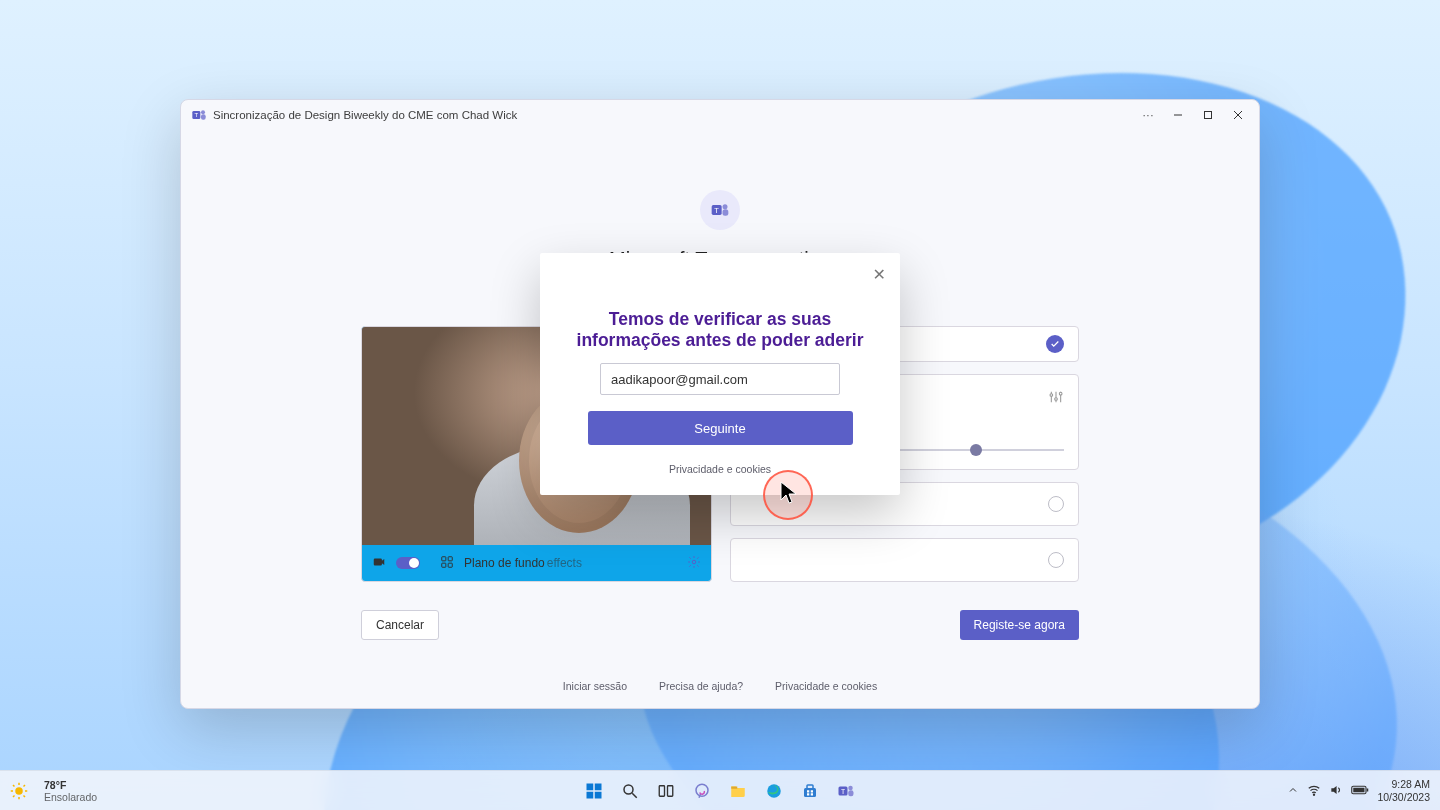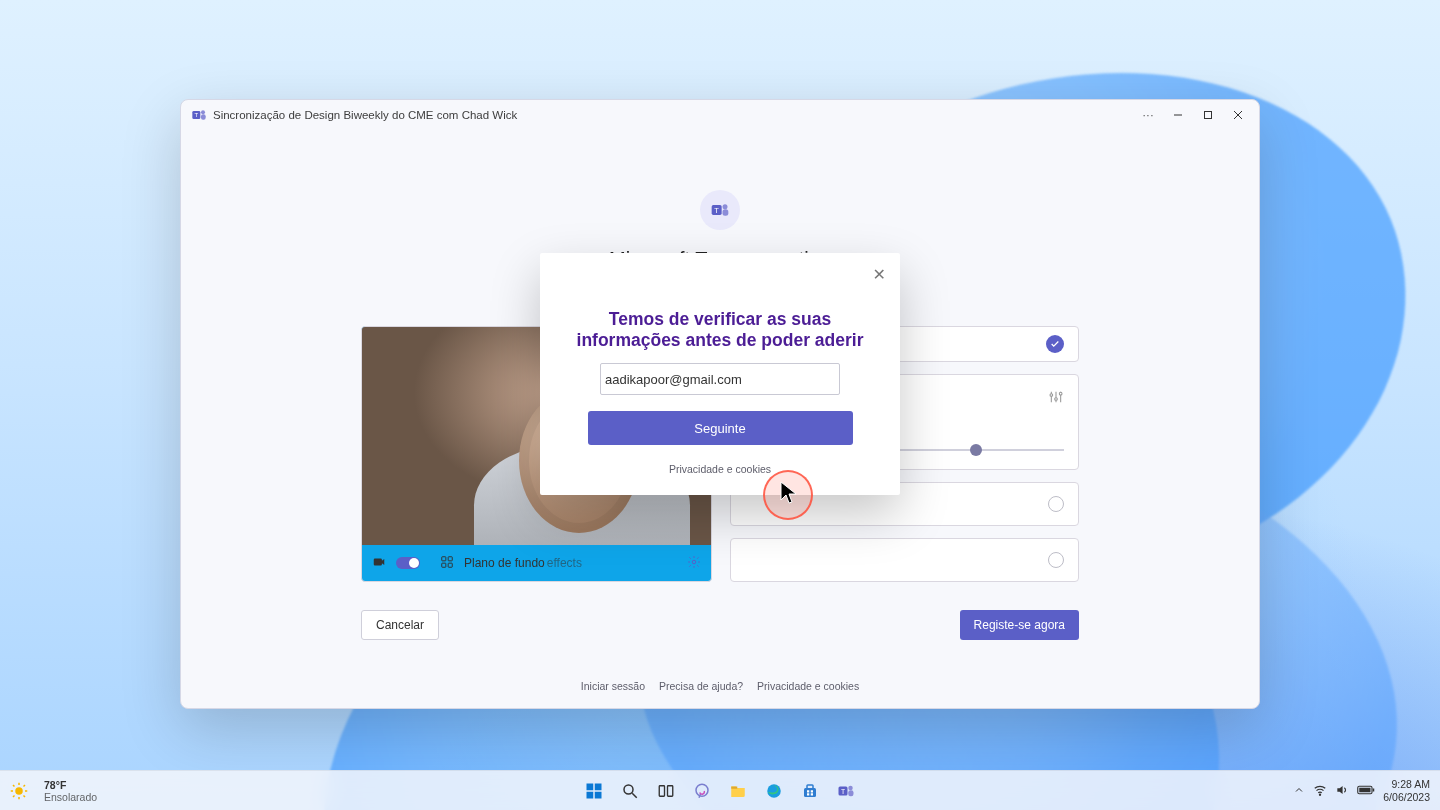--- a/index.html
+++ b/index.html
@@ -120,42 +120,42 @@
   .slider-line { position: absolute; left: 14px; right: 14px; bottom: 18px; height: 2px; background: #d0d0dc; }
   .slider-dot  { position: absolute; right: 96px; bottom: 13px; width: 12px; height: 12px; border-radius: 50%; background: #7a7aa3; }
   .adjust-icon { position: absolute; right: 14px; top: 14px; opacity: .6; }
   .action-row { position: absolute; left: 180px; right: 180px; top: 480px; display: flex; justify-content: space-between; gap: 10px; }
   .btn { height: 30px; border-radius: 3px; font-size: 12px; padding: 0 14px; display: flex; align-items: center; cursor: pointer; }
   .btn-secondary { background: #fff; border: 1px solid #cfcfda; color: #333; }
   .btn-primary { background: var(--teams-purple); color: #fff; }
 
   .footer-links {
     position: absolute; left: 0; right: 0; bottom: 16px;
-    display: flex; justify-content: center; gap: 14px;
+    display: flex; justify-content: center; gap: 32px;
     font-size: 10.5px; color: #5d5d6a;
   }
   .footer-links span { cursor: pointer; }
 
   
   .modal {
     position: absolute;
     left: 540px; top: 253px;
     width: 360px;
     background: #fff;
     border-radius: 2px;
     box-shadow: 0 20px 50px rgba(0,0,0,.22);
     padding: 48px 24px 20px;
     text-align: center;
   }
   .modal-close { position: absolute; right: 14px; top: 14px; color: #777; cursor: pointer; font-size: 16px; line-height: 1; }
   .modal-title { font-size: 17.5px; color: #4c1d95; margin: 8px 0 12px; }
   .modal-desc  { font-size: 11px; color: #3a3a3a; line-height: 1.45; margin: 0 auto 18px; max-width: 290px; }
   .modal-input {
     width: 240px; height: 32px; border: 1px solid #c9c9d4; border-radius: 2px;
-    padding: 0 4px; font-size: 13px; color: #333;
+    padding: 0 10px; font-size: 13px; color: #333;
   }
   .modal-btn {
     margin-top: 16px; width: 265px; height: 34px; border: none; border-radius: 3px;
     background: var(--teams-purple); color: #fff; font-size: 13px; cursor: pointer;
   }
   .modal-link { margin-top: 18px; font-size: 10.5px; color: #5d5d6a; cursor: pointer; }
 
   
   .cursor-ring {
     position: absolute; width: 50px; height: 50px; border-radius: 50%;
@@ -435,17 +435,17 @@
       </span>
       <span>
         <svg width="18" height="12" viewBox="0 0 24 14">
             <rect x="1" y="2" width="19" height="10" rx="2" fill="none" stroke="#333" stroke-width="1.5"></rect>
             <rect x="21" y="5" width="2" height="4" fill="#333"></rect>
             <rect x="3" y="4" width="15" height="6" fill="#333"></rect>
           </svg>
       </span>
       <div class="tb-time">
         <div>9:28 AM</div>
-        <div>6/06/2023</div>
+        <div>10/30/2023</div>
       </div>
     </div>
   </div>
 </div>
 
 </body></html>

